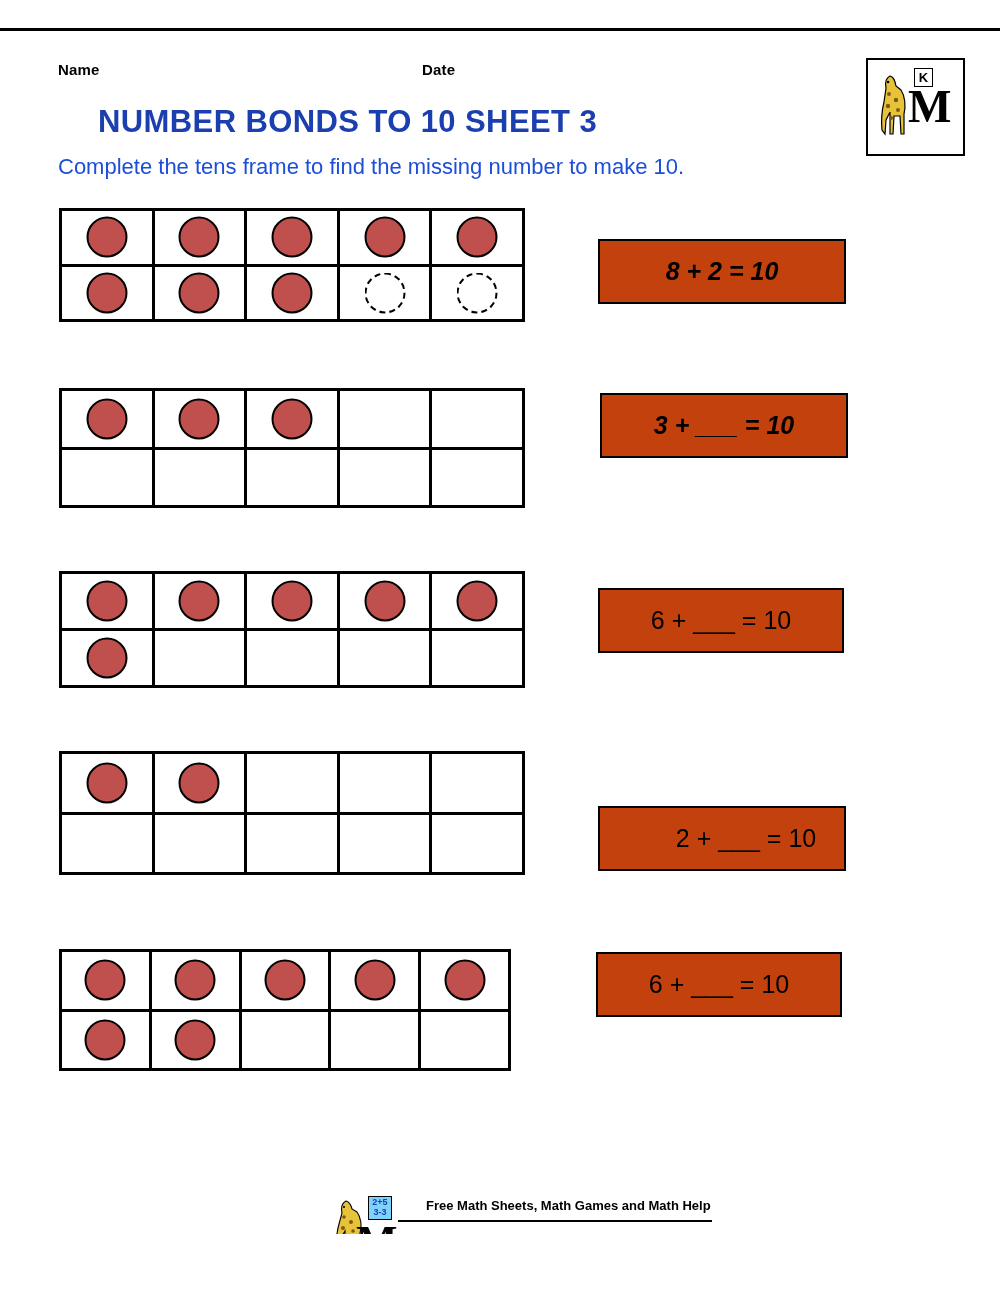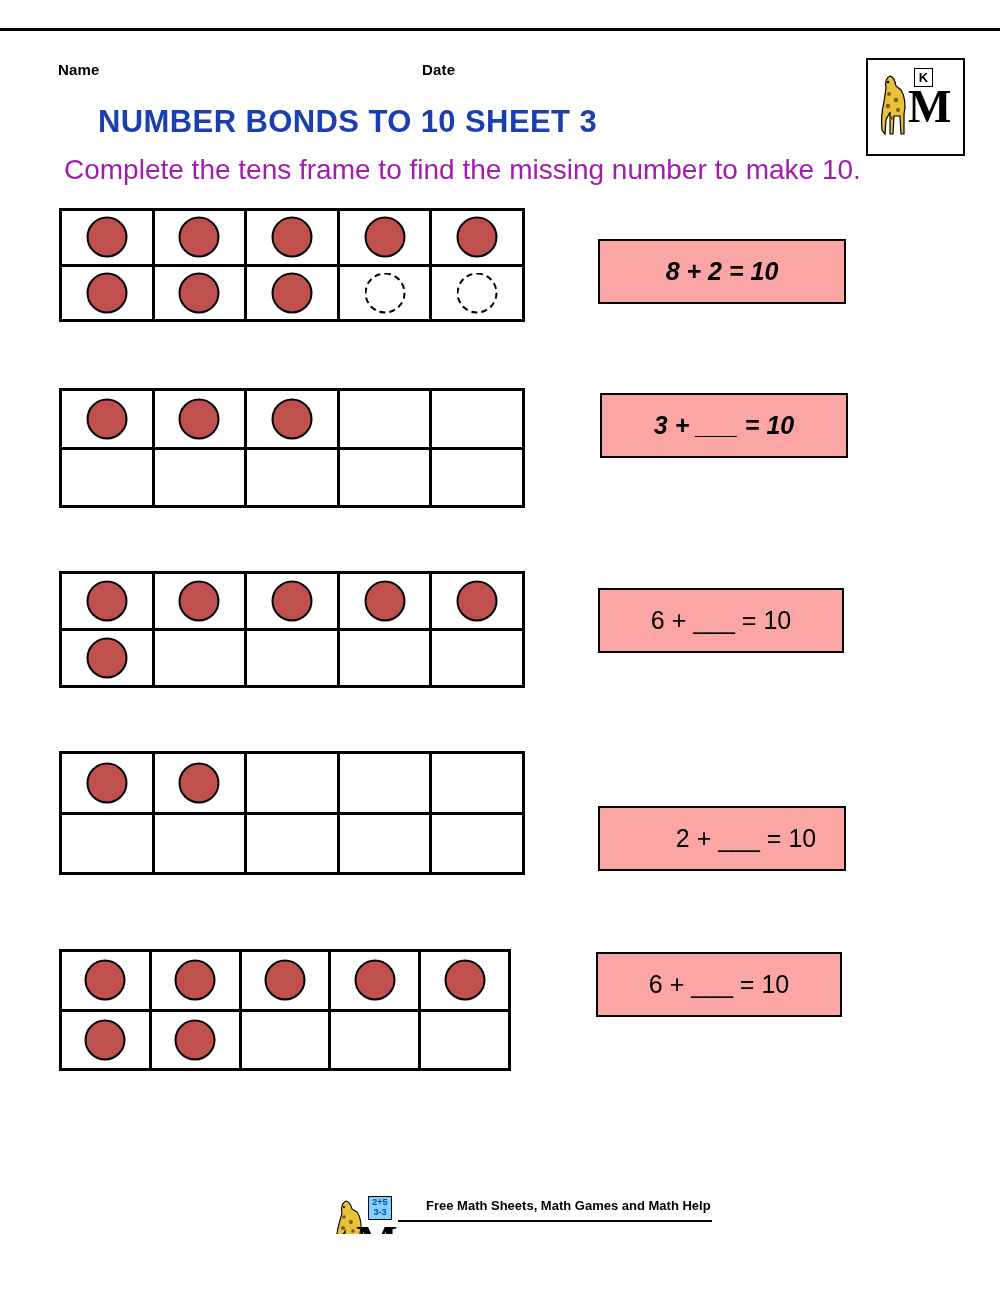--- a/index.html
+++ b/index.html
@@ -102,23 +102,22 @@
     font-size: 31px;
     font-weight: bold;
     color: #1b3fae;
     letter-spacing: 0.4px;
     margin-left: 40px;
   }
   .subtitle {
     position: absolute;
     left: 58px;
     top: 154px;
-    font-size: 28px;
-    color: #a21caf;
-    margin-left: 6px;
+    font-size: 22px;
+    color: #1d4ed8;
   }
 
   
   .frame {
     position: absolute;
     border: 3px solid #000000;
     box-sizing: border-box;
     display: flex;
     flex-direction: column;
     background: #ffffff;
@@ -154,21 +153,21 @@
   .dot.dashed {
     background: #ffffff;
     border: 2px dashed #000000;
   }
 
   
   .eq-box {
     position: absolute;
     border: 2px solid #000000;
     box-sizing: border-box;
-    background: #fca5a5;
+    background: #c2410c;
     display: flex;
     align-items: center;
     justify-content: center;
     font-size: 25px;
     color: #000000;
   }
   .eq-box.italic {
     font-style: italic;
     font-weight: bold;
   }

